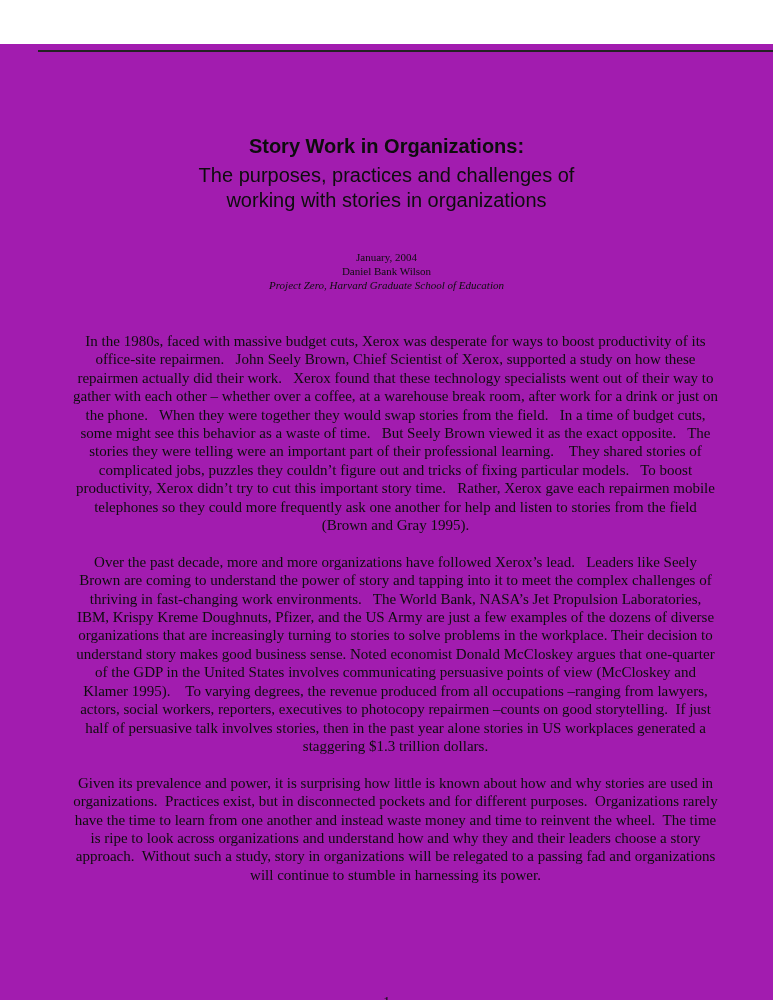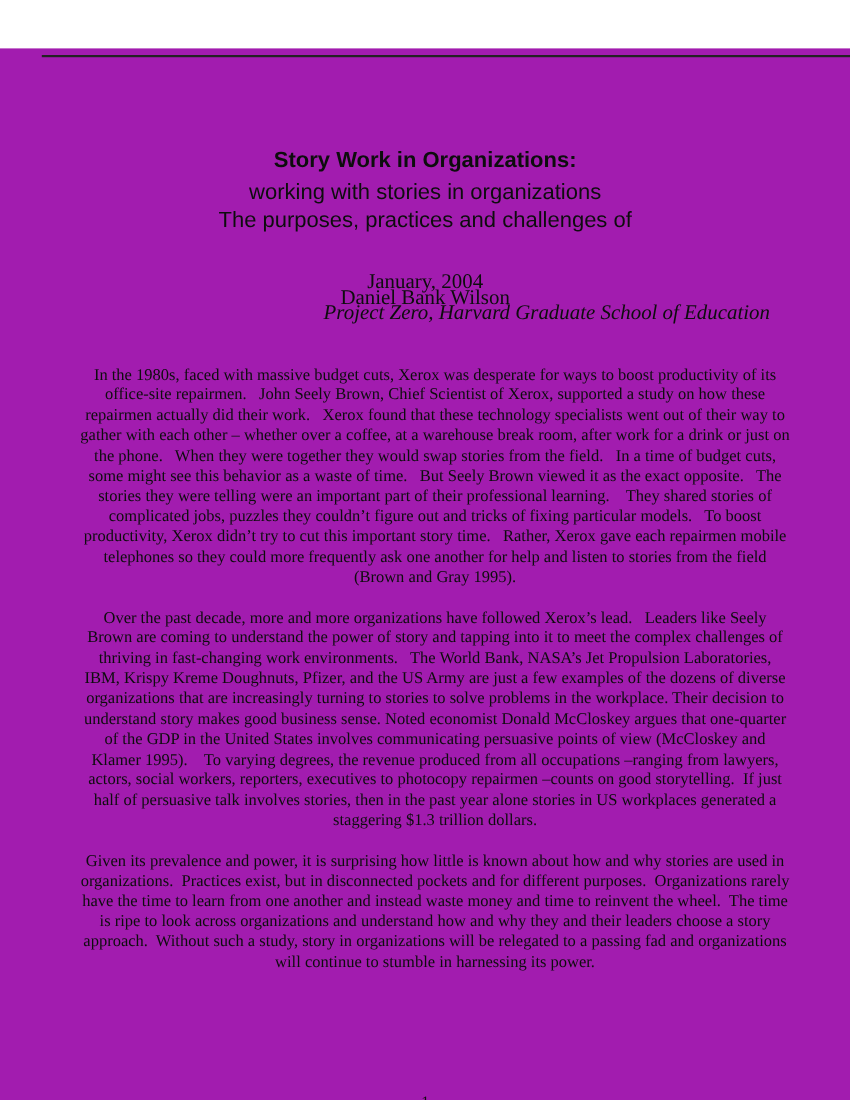--- a/index.html
+++ b/index.html
@@ -43,24 +43,24 @@
     font-weight: normal;
     font-size: 20px;
     line-height: 25px;
   }
   .byline {
     position: absolute;
     top: 206px;
     left: 73px;
     width: 627px;
     text-align: center;
-    font-size: 19px;
+    font-size: 11px;
     line-height: 14px;
   }
-  .byline .affiliation { font-style: italic; text-align: right; }
+  .byline .affiliation { font-style: italic; }
   .body-text {
     position: absolute;
     top: 288px;
     left: 73px;
     width: 645px;
     font-size: 15px;
     line-height: 18.4px;
     text-align: center;
   }
   .body-text p {
@@ -80,22 +80,22 @@
 </head>
 <body>
 
 <div class="page">
 
   <div class="scanline"></div>
 
   <h1 class="title">Story Work in Organizations:</h1>
 
   <div class="subtitle">
+    <div>The purposes, practices and challenges of</div>
     <div>working with stories in organizations</div>
-    <div>The purposes, practices and challenges of</div>
   </div>
 
   <div class="byline">
     <div class="date">January, 2004</div>
     <div class="author">Daniel Bank Wilson</div>
     <div class="affiliation">Project Zero, Harvard Graduate School of Education</div>
   </div>
 
   <div class="body-text">
     <p>In the 1980s, faced with massive budget cuts, Xerox was desperate for ways to boost productivity of its office-site repairmen.   John Seely Brown, Chief Scientist of Xerox, supported a study on how these repairmen actually did their work.   Xerox found that these technology specialists went out of their way to gather with each other – whether over a coffee, at a warehouse break room, after work for a drink or just on the phone.   When they were together they would swap stories from the field.   In a time of budget cuts, some might see this behavior as a waste of time.   But Seely Brown viewed it as the exact opposite.   The stories they were telling were an important part of their professional learning.    They shared stories of complicated jobs, puzzles they couldn’t figure out and tricks of fixing particular models.   To boost productivity, Xerox didn’t try to cut this important story time.   Rather, Xerox gave each repairmen mobile telephones so they could more frequently ask one another for help and listen to stories from the field (Brown and Gray 1995).</p>

